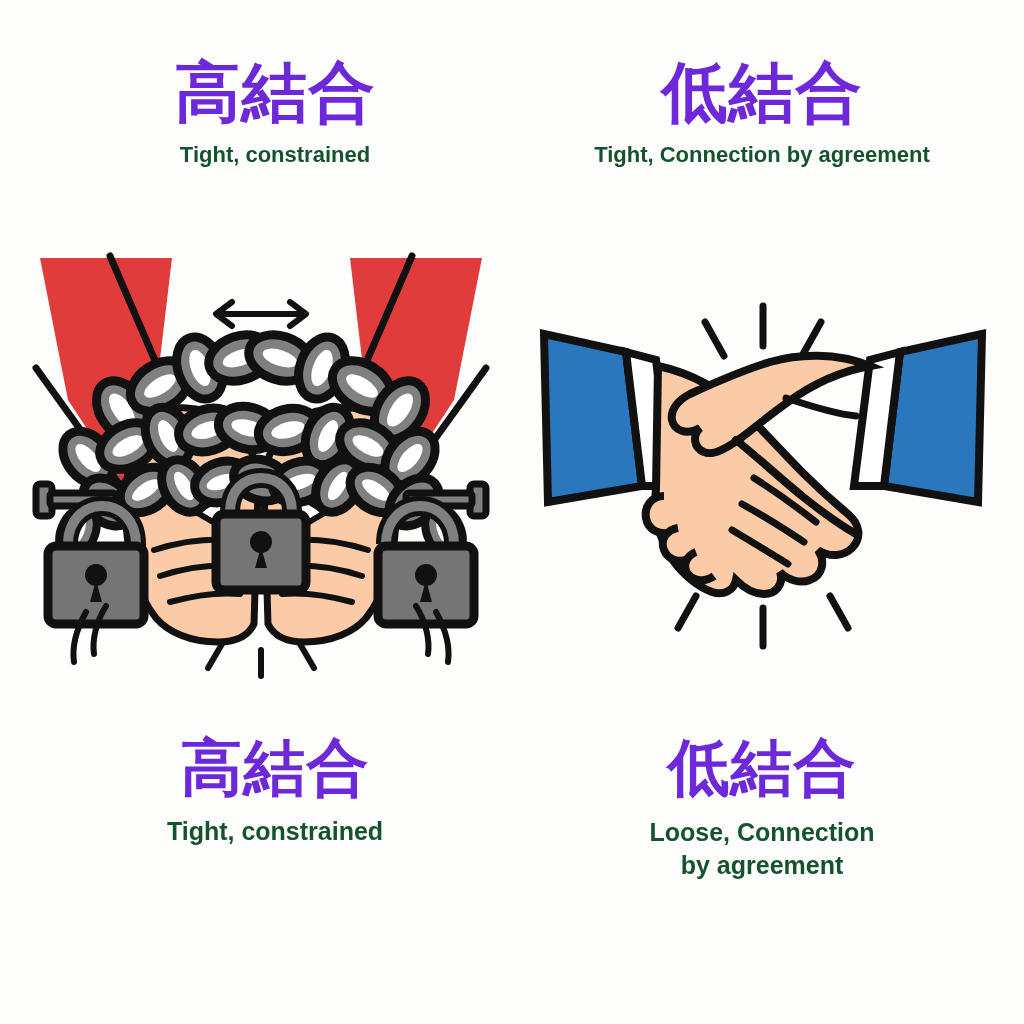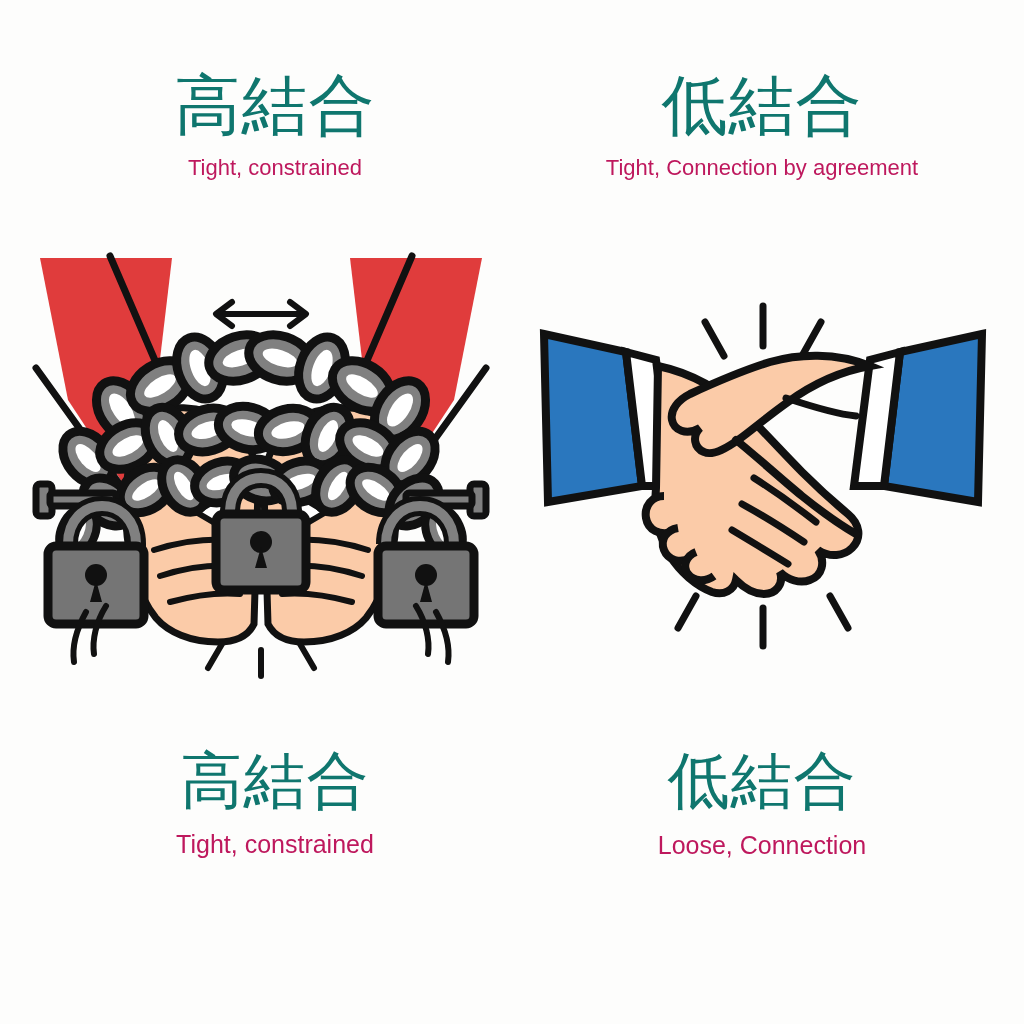--- a/index.html
+++ b/index.html
@@ -23,33 +23,33 @@
   
   .head-block {
     position: absolute;
     text-align: center;
   }
   .head-left  { left: 40px;  top: 58px;  width: 470px; }
   .head-right { left: 522px; top: 58px;  width: 480px; }
 
   .jp-title {
     font-family: "DejaVu Sans", "Liberation Sans", sans-serif;
-    font-weight: 400;
+    font-weight: 700;
     font-size: 66px;
     line-height: 1.05;
     letter-spacing: 1px;
-    color: #0f766e;
-    margin: 13px;
+    color: #6d28d9;
+    margin: 0;
     white-space: nowrap;
   }
   .en-sub {
-    font-weight: 400;
+    font-weight: 700;
     font-size: 22px;
     line-height: 1.25;
-    color: #be185d;
+    color: #14532d;
     margin: 14px 0 0 0;
     white-space: nowrap;
   }
 
   
   .foot-block {
     position: absolute;
     text-align: center;
   }
   .foot-left  { left: 40px;  top: 735px; width: 470px; }
@@ -301,16 +301,17 @@
 
   <div class="foot-block foot-left">
     <p class="jp-title">高結合</p>
     <p class="en-sub">Tight, constrained</p>
   </div>
 
   <div class="foot-block foot-right">
     <p class="jp-title">低結合</p>
     <p class="en-sub">
       <span>Loose, Connection</span><br>
+      <span>by agreement</span>
     </p>
   </div>
 
 </div>
 
 </body></html>

